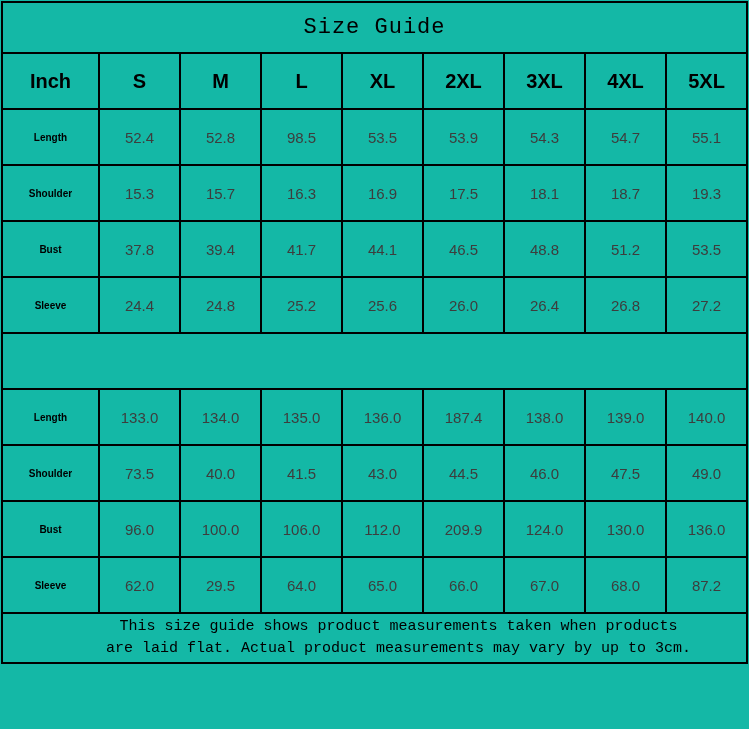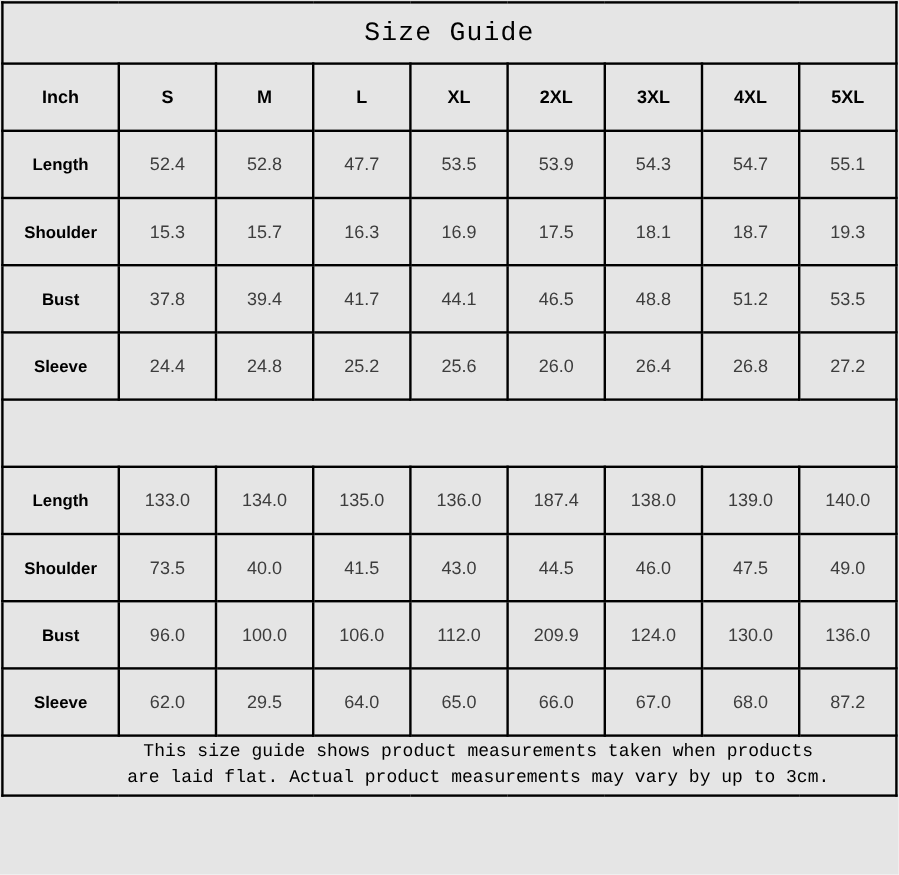--- a/index.html
+++ b/index.html
@@ -4,21 +4,21 @@
 <style>
   html, body {
     margin: 0;
     padding: 0;
     background: #ffffff;
   }
   .sheet {
     width: 749px;
     height: 729px;
     box-sizing: border-box;
-    background: #e5e5e5;
+    background: #14b8a6;
     font-family: "Liberation Sans", sans-serif;
     color: #000000;
     overflow: hidden;
   }
   table.size-table {
     border-collapse: collapse;
     table-layout: fixed;
     width: 747px;
     margin: 1px 0 0 1px;
   }
@@ -33,26 +33,26 @@
   tr.r-std     { height: 56px; }
   tr.r-footer  { height: 50px; }
   .title-cell {
     font-family: "Liberation Mono", "DejaVu Sans Mono", monospace;
     font-size: 22px;
     font-weight: normal;
     letter-spacing: 1px;
     color: #000000;
   }
   .hdr {
-    font-size: 15px;
+    font-size: 20px;
     font-weight: bold;
     color: #000000;
   }
   .lbl {
-    font-size: 14px;
+    font-size: 10px;
     font-weight: bold;
     color: #000000;
     border-radius: 15px;
   }
   .val {
     font-size: 15px;
     font-weight: normal;
     color: #3d3d3d;
   }
   .footer-cell {
@@ -97,21 +97,21 @@
       <td class="hdr">2XL</td>
       <td class="hdr">3XL</td>
       <td class="hdr">4XL</td>
       <td class="hdr">5XL</td>
     </tr>
 
     <tr class="r-std">
       <td class="lbl">Length</td>
       <td class="val">52.4</td>
       <td class="val">52.8</td>
-      <td class="val">47.7</td>
+      <td class="val">98.5</td>
       <td class="val">53.5</td>
       <td class="val">53.9</td>
       <td class="val">54.3</td>
       <td class="val">54.7</td>
       <td class="val">55.1</td>
     </tr>
 
     <tr class="r-std">
       <td class="lbl">Shoulder</td>
       <td class="val">15.3</td>

